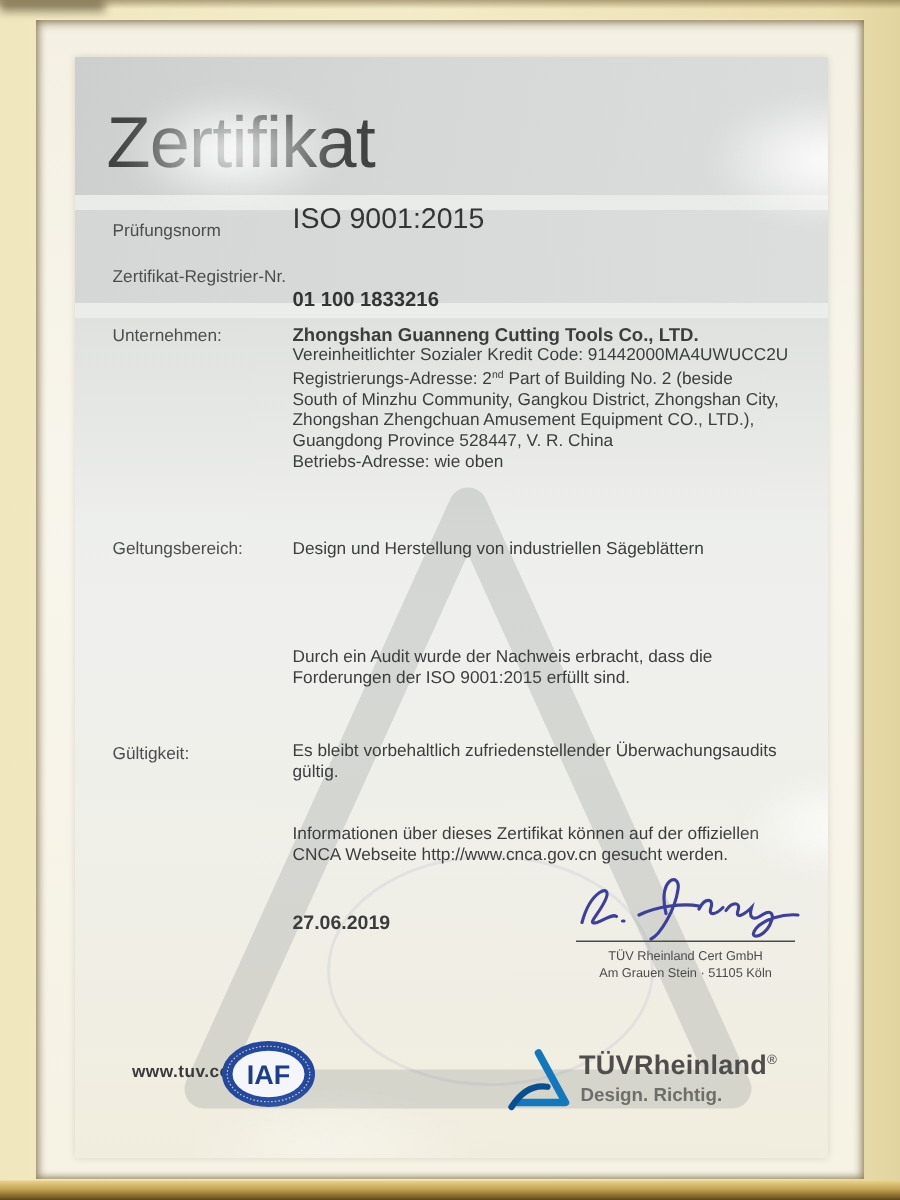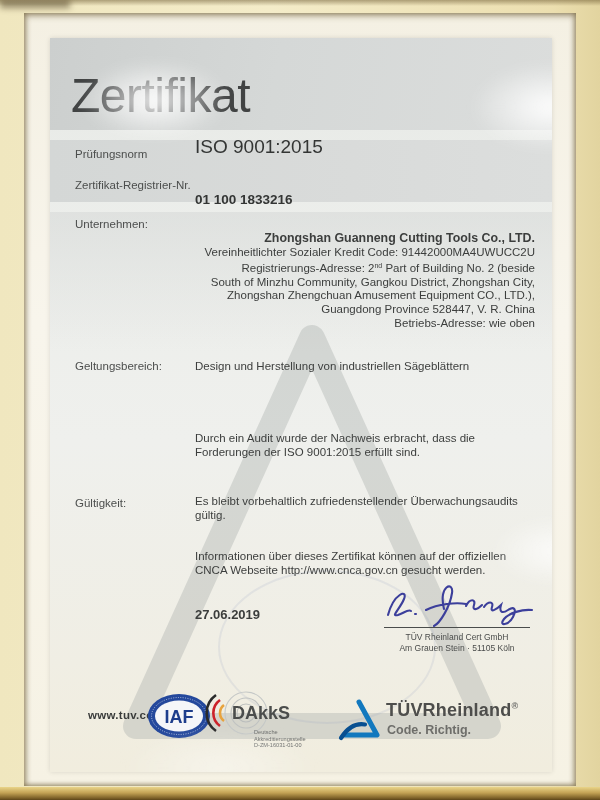--- a/index.html
+++ b/index.html
@@ -26,21 +26,21 @@
   .band-fields{position:absolute;left:0;top:102px;width:100%;height:62px;
     background:linear-gradient(90deg,#d4d7d6 0%,#d9dbda 60%,#dcdedd 100%);}
   .band-company{position:absolute;left:0;top:174px;width:100%;height:140px;
     background:linear-gradient(180deg,rgba(208,211,210,.45),rgba(208,211,210,0));}
   .cert-title{position:absolute;left:21px;top:30px;font-size:48px;font-weight:normal;
     color:#414343;letter-spacing:-0.5px;}
   .lbl{position:absolute;left:25px;font-size:11.5px;color:#4c4e4d;}
   .val{position:absolute;left:145px;font-size:11.5px;color:#3c3e3d;line-height:13.6px;}
   .norm-lbl{top:110px;} .norm-val{top:102px;font-size:19px;font-weight:normal;color:#333534;}
   .reg-lbl{top:141px;} .reg-val{top:139px;font-size:13.5px;font-weight:bold;color:#333534;margin-top:16px;}
-  .comp-lbl{top:180px;} .comp-block{top:194px;width:340px;text-align:right;}
+  .comp-lbl{top:180px;} .comp-block{top:179px;width:340px;}
   .comp-name{font-weight:bold;font-size:12.4px;}
   .scope-lbl{top:322px;} .scope-val{top:322px;width:330px;}
   .audit-block{top:394px;width:330px;}
   .valid-lbl{top:459px;} .valid-block{top:457px;width:340px;}
   .info-block{top:512px;width:340px;}
   .issue-date{top:570px;font-size:13px;font-weight:bold;color:#3b3d3c;}
   .sig-svg{position:absolute;left:328px;top:541px;width:162px;height:50px;}
   .sig-line{position:absolute;left:334px;top:589px;width:146px;border-top:1.2px solid #4a4c4b;}
   .issuer{position:absolute;left:326px;top:594px;width:162px;text-align:center;
     font-size:8.5px;line-height:10.5px;color:#4a4c4b;}
@@ -139,43 +139,27 @@
 
     <div class="website">www.tuv.com</div>
 
     <svg class="iaf" viewBox="0 0 66 50">
       <ellipse cx="33" cy="25" rx="31" ry="22" fill="#24489c"></ellipse>
       <ellipse cx="33" cy="25" rx="27.5" ry="18.5" fill="none" stroke="rgba(255,255,255,.75)" stroke-width=".8" stroke-dasharray="1 1.4"></ellipse>
       <ellipse cx="33" cy="25" rx="24" ry="15.5" fill="#f5f6f9"></ellipse>
       <text x="33" y="31.5" text-anchor="middle" font-size="18" font-weight="bold" font-family="Liberation Sans, sans-serif" fill="#1d3d8c">IAF</text>
     </svg>
 
-    <div class="dakks">
-      <svg viewBox="0 0 136 66" width="136" height="66">
-        <circle cx="46" cy="24" r="21" fill="none" stroke="#c5c8c7" stroke-width="1.1"></circle>
-        <circle cx="46" cy="24" r="15" fill="none" stroke="#c0c3c2" stroke-width="1.1"></circle>
-        <circle cx="46" cy="24" r="9" fill="none" stroke="#bbbebd" stroke-width="1.1"></circle>
-        <path d="M16 6 A 22 22 0 0 0 16 42" fill="none" stroke="#2a2a2a" stroke-width="2.6"></path>
-        <path d="M20 11 A 16 16 0 0 0 20 37" fill="none" stroke="#cc2229" stroke-width="2.6"></path>
-        <path d="M24 16 A 10 10 0 0 0 24 32" fill="none" stroke="#e8a33d" stroke-width="2.6"></path>
-        <text x="32" y="30" font-size="18" font-weight="bold" font-family="Liberation Sans, sans-serif" fill="#4b4d4c">DAkkS</text>
-      </svg>
-      <div class="dakks-sub">
-        <div>Deutsche</div>
-        <div>Akkreditierungsstelle</div>
-        <div>D-ZM-16031-01-00</div>
-      </div>
-    </div>
 
     <svg class="tuv-logo" viewBox="0 0 44 44">
       <path d="M22 5 L40 38 L8 38" fill="none" stroke="#1278be" stroke-width="5" stroke-linejoin="round" stroke-linecap="round"></path>
       <path d="M4 41 C11 30 19 26 28 27.5" fill="none" stroke="#084f91" stroke-width="4.2" stroke-linecap="round"></path>
     </svg>
     <div class="tuv-brand"><span>TÜVRheinland</span><span class="tuv-reg">®</span></div>
-    <div class="tuv-slogan">Code. Richtig.</div>
+    <div class="tuv-slogan">Design. Richtig.</div>
 
     <div class="glare g1"></div>
     <div class="glare g2"></div>
 
     <div class="glare g4"></div>
     <div class="glare g5"></div>
   </div>
 
   <div class="frame-bottom"></div>
 </div>

